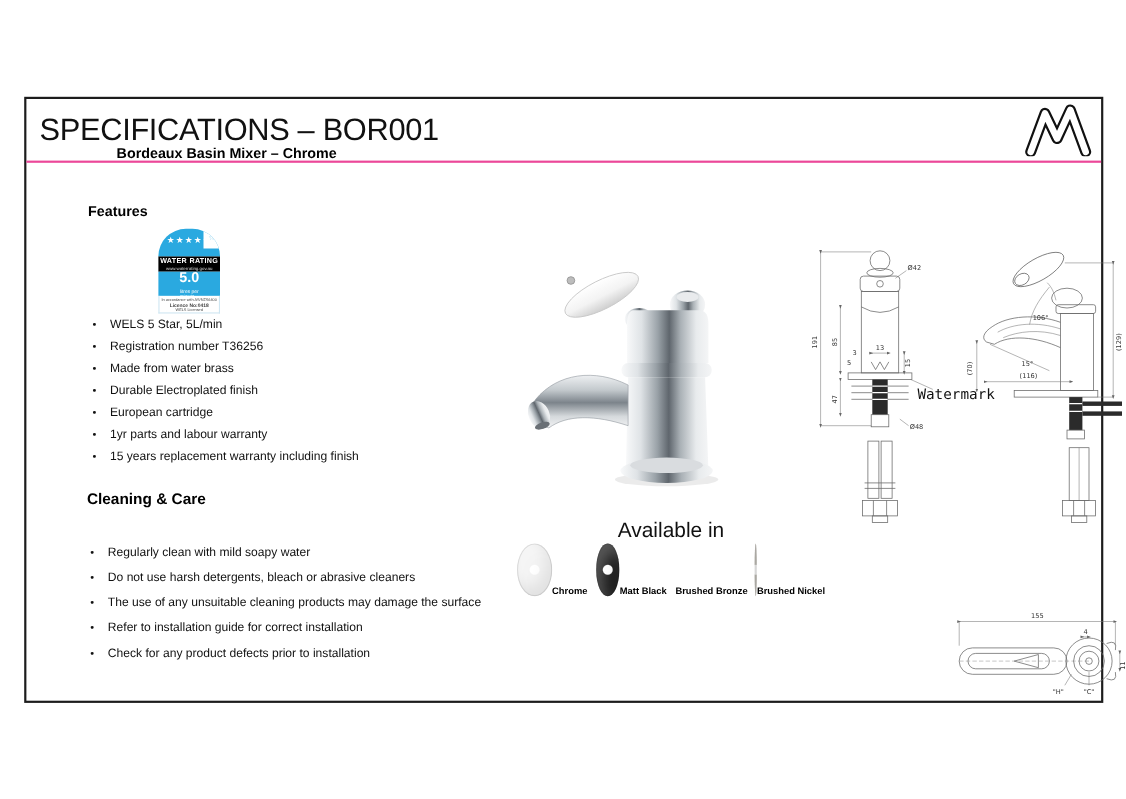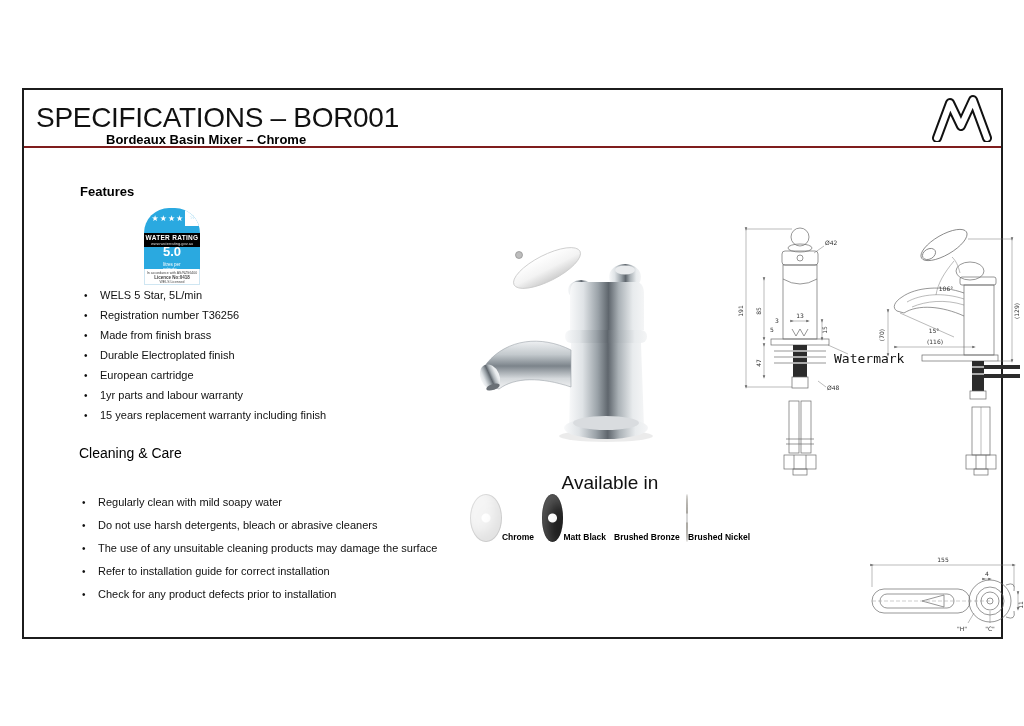--- a/index.html
+++ b/index.html
@@ -1,26 +1,26 @@
 <!DOCTYPE html>
 <html><head>
 <meta charset="utf-8">
 <style>
   html,body{margin:0;padding:0;background:#ffffff;}
   #sheet{position:relative;width:1024px;height:726px;background:#fff;
          font-family:"Liberation Sans",sans-serif;color:#1a1a1a;overflow:hidden;}
   
   .frame{position:absolute;left:22px;top:88px;width:977px;height:547px;border:2px solid #1c1c1c;background:#fff;}
-  .titlebar{position:absolute;left:0;top:0;width:100%;height:56px;border-bottom:2px solid #7f1d1d;display:flex;align-items:center;text-align:center;}
+  .titlebar{position:absolute;left:0;top:0;width:100%;height:56px;border-bottom:2px solid #ec4899;display:flex;align-items:center;text-align:center;}
   .title{font-size:28px;font-weight:300;letter-spacing:-0.3px;color:#111;padding-left:12px;}
   .logo{position:absolute;right:6px;top:4px;width:66px;height:48px;}
   
   .prod-head{position:absolute;left:58px;top:42px;font-size:13px;font-weight:bold;color:#000;margin-left:24px;}
   .features-label{position:absolute;left:56px;top:94px;font-size:13px;font-weight:bold;color:#000;}
-  .cleaning-label{position:absolute;left:55px;top:355px;font-size:14px;font-weight:normal;color:#000;}
+  .cleaning-label{position:absolute;left:55px;top:355px;font-size:14px;font-weight:bold;color:#000;}
   .bullets{position:absolute;font-size:11px;color:#111;}
   .bullets .row{display:flex;margin-bottom:0;}
   .b-dot{width:16px;flex:0 0 16px;text-align:left;font-size:10px;padding-top:1px;}
   .b-text{flex:1;line-height:13px;}
   #feature-list{left:60px;top:199px;width:350px;}
   #feature-list .row{margin-bottom:7px;}
   #cleaning-list{left:58px;top:406px;width:360px;}
   #cleaning-list .row{margin-bottom:10px;}
   
   .wels{position:absolute;left:120px;top:118px;width:56px;height:78px;}
@@ -96,21 +96,21 @@
       <div class="row">
           <span class="b-dot">•</span>
           <span class="b-text">WELS 5 Star, 5L/min</span>
         </div>
       <div class="row">
           <span class="b-dot">•</span>
           <span class="b-text">Registration number  T36256</span>
         </div>
       <div class="row">
           <span class="b-dot">•</span>
-          <span class="b-text">Made from finish brass</span>
+          <span class="b-text">Made from water brass</span>
         </div>
       <div class="row">
           <span class="b-dot">•</span>
           <span class="b-text">Durable Electroplated finish</span>
         </div>
       <div class="row">
           <span class="b-dot">•</span>
           <span class="b-text">European cartridge</span>
         </div>
       <div class="row">

